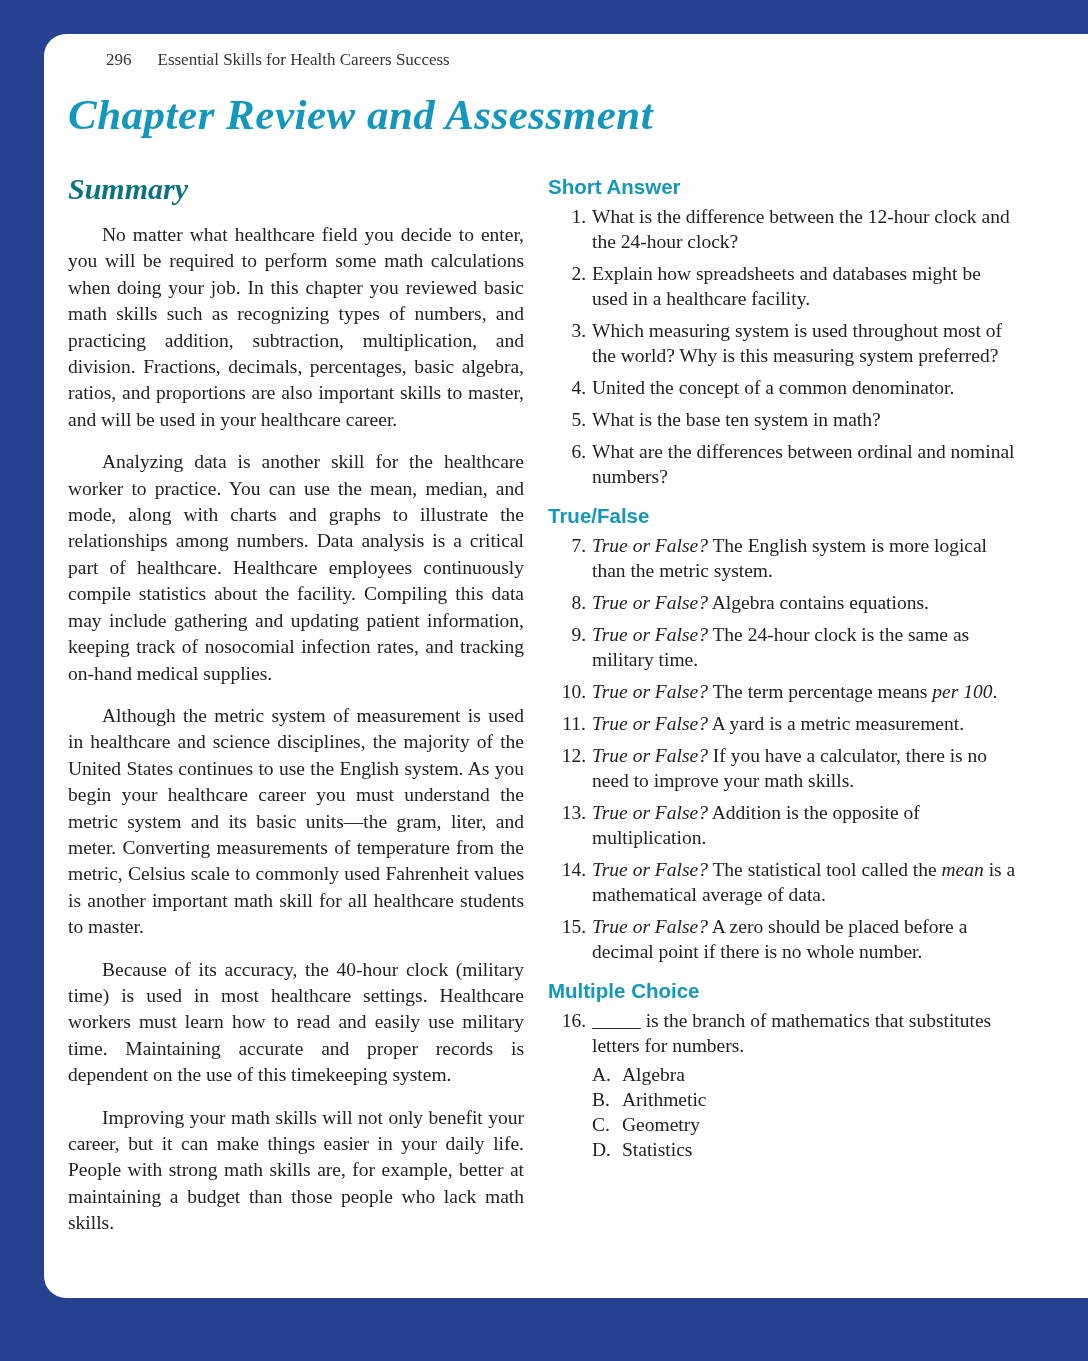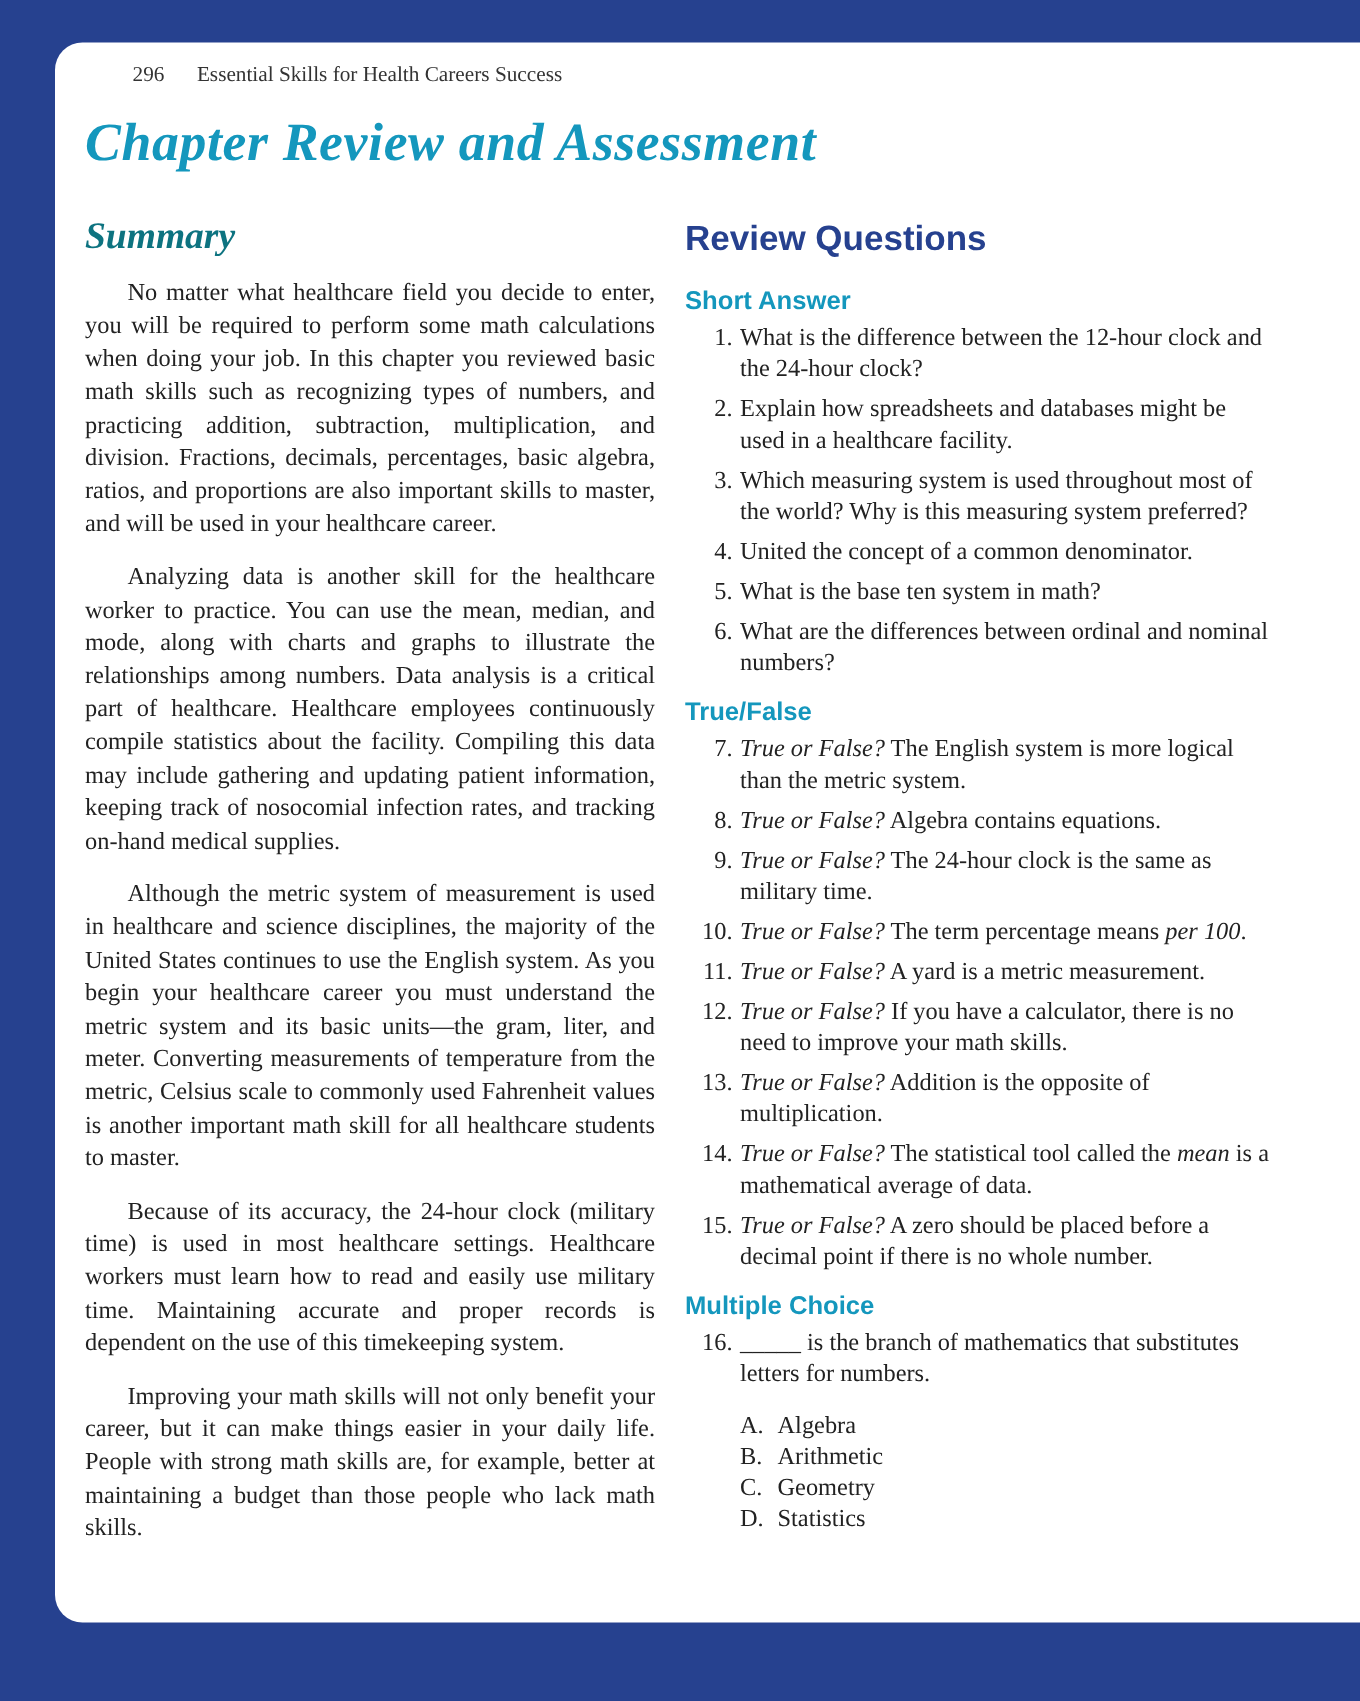--- a/index.html
+++ b/index.html
@@ -29,26 +29,25 @@
   <div class="runhead">
     <span class="pg">296</span><span>Essential Skills for Health Careers Success</span>
   </div>
   <div class="title">Chapter Review and Assessment</div>
 
   <div class="left">
     <div class="sum-h">Summary</div>
     <p class="para">No matter what healthcare field you decide to enter, you will be required to perform some math calculations when doing your job. In this chapter you reviewed basic math skills such as recognizing types of numbers, and practicing addition, subtraction, multiplication, and division. Fractions, decimals, percentages, basic algebra, ratios, and proportions are also important skills to master, and will be used in your healthcare career.</p>
     <p class="para">Analyzing data is another skill for the healthcare worker to practice. You can use the mean, median, and mode, along with charts and graphs to illustrate the relationships among numbers. Data analysis is a critical part of healthcare. Healthcare employees continuously compile statistics about the facility. Compiling this data may include gathering and updating patient information, keeping track of nosocomial infection rates, and tracking on-hand medical supplies.</p>
     <p class="para">Although the metric system of measurement is used in healthcare and science disciplines, the majority of the United States continues to use the English system. As you begin your healthcare career you must understand the metric system and its basic units—the gram, liter, and meter. Converting measurements of temperature from the metric, Celsius scale to commonly used Fahrenheit values is another important math skill for all healthcare students to master.</p>
-    <p class="para">Because of its accuracy, the 24-hour clock (military time) is used in most healthcare settings. Healthcare workers must learn how to read and easily use military time. Maintaining accurate and proper records is dependent on the use of this timekeeping system.</p>
+    <p class="para">Because of its accuracy, the 40-hour clock (military time) is used in most healthcare settings. Healthcare workers must learn how to read and easily use military time. Maintaining accurate and proper records is dependent on the use of this timekeeping system.</p>
     <p class="para">Improving your math skills will not only benefit your career, but it can make things easier in your daily life. People with strong math skills are, for example, better at maintaining a budget than those people who lack math skills.</p>
   </div>
 
   <div class="right">
-    <div class="rq-h">Review Questions</div>
 
     <div class="sec">
       <div class="sec-h">Short Answer</div>
       <div id="sa">
           <div class="q">
             <span class="n">1.</span>
             <span class="t">What is the difference between the 12-hour clock and the 24-hour clock?</span>
           </div>
           <div class="q">
             <span class="n">2.</span>
@@ -111,21 +110,21 @@
           <div class="q">
             <span class="n">15.</span>
             <span class="t"><span class="i">True or False?</span> A zero should be placed before a decimal point if there is no whole number.</span>
           </div>
         </div>
     </div>
 
     <div class="sec">
       <div class="sec-h">Multiple Choice</div>
       <div id="mc">
-          <div class="q" style="margin-bottom: 16px;">
+          <div class="q" style="margin-bottom: 4px;">
             <span class="n">16.</span>
             <span class="t">_____ is the branch of mathematics that substitutes letters for numbers.</span>
           </div>
           <div class="opt">
             <span class="l">A.</span>
             <span>Algebra</span>
           </div>
           <div class="opt">
             <span class="l">B.</span>
             <span>Arithmetic</span>

